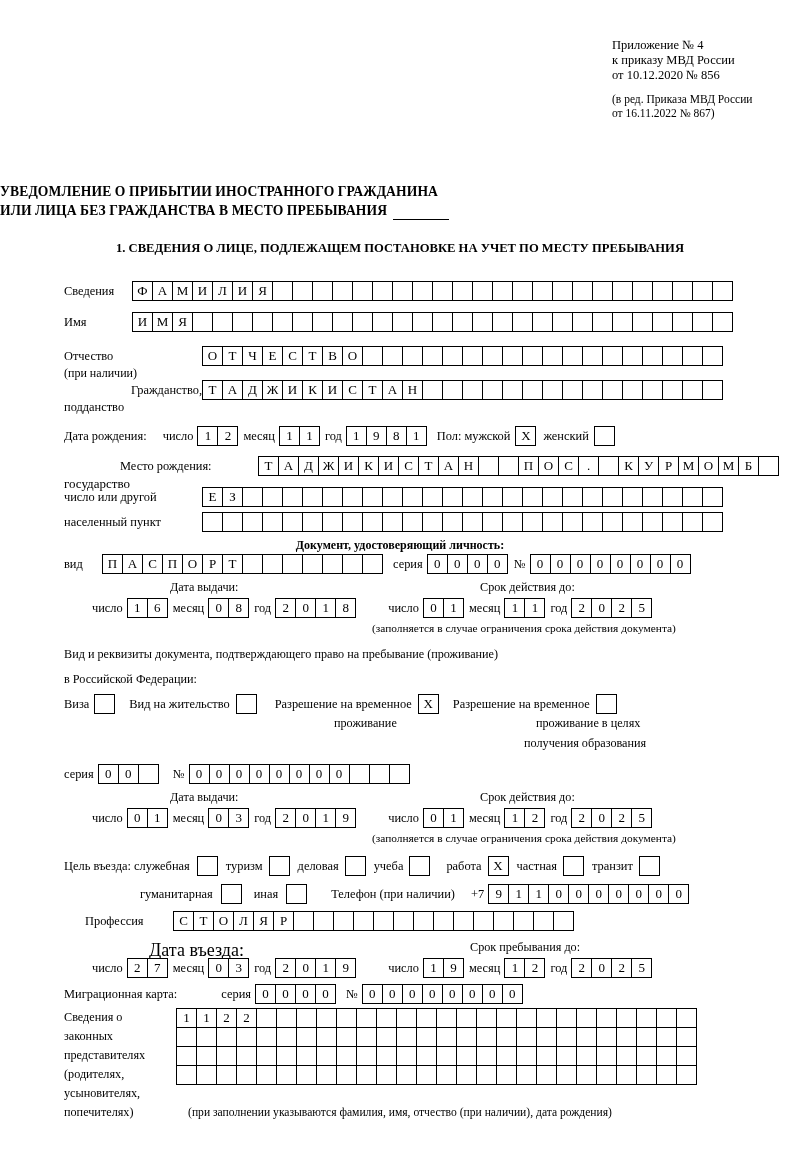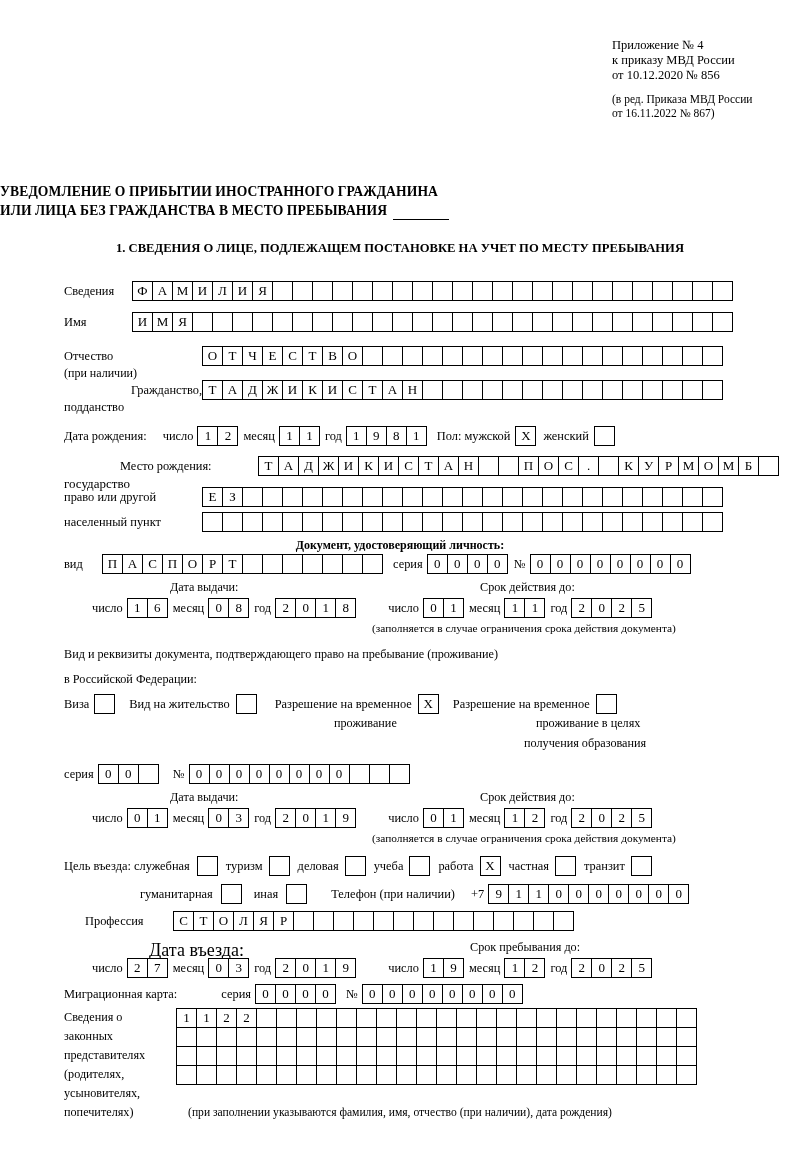--- a/index.html
+++ b/index.html
@@ -295,21 +295,21 @@
         <span class="cell">М</span>
         <span class="cell">О</span>
         <span class="cell">М</span>
         <span class="cell">Б</span>
         <span class="cell"></span>
       </span>
   </div>
   <div style="position:absolute;left:64px;top:476px;font-size:13px;">государство</div>
 
   <div class="row" style="left:64px;top:487px;">
-    <span class="lbl" style="width:138px;">право или другой</span>
+    <span class="lbl" style="width:138px;">число или другой</span>
     <span class="cells" id="birthplace-2">
         <span class="cell">Е</span>
         <span class="cell">З</span>
         <span class="cell"></span>
         <span class="cell"></span>
         <span class="cell"></span>
         <span class="cell"></span>
         <span class="cell"></span>
         <span class="cell"></span>
         <span class="cell"></span>
@@ -530,21 +530,21 @@
 
   <div class="row" style="left:64px;top:856px;">
     <span class="lbl">Цель въезда: служебная</span>
     <span class="box" style="margin-left:7px;"></span>
     <span class="lbl" style="margin-left:8px;">туризм</span>
     <span class="box" style="margin-left:6px;"></span>
     <span class="lbl" style="margin-left:8px;">деловая</span>
     <span class="box" style="margin-left:6px;"></span>
     <span class="lbl" style="margin-left:8px;">учеба</span>
     <span class="box" style="margin-left:6px;"></span>
-    <span class="lbl" style="margin-left:8px;">работа</span>
+    <span class="lbl" style="margin-left:16px;">работа</span>
     <span class="box" style="margin-left:6px;">Х</span>
     <span class="lbl" style="margin-left:8px;">частная</span>
     <span class="box" style="margin-left:6px;"></span>
     <span class="lbl" style="margin-left:8px;">транзит</span>
     <span class="box" style="margin-left:6px;"></span>
   </div>
 
   <div class="row" style="left:140px;top:884px;">
     <span class="lbl">гуманитарная</span>
     <span class="box" style="margin-left:8px;"></span>

